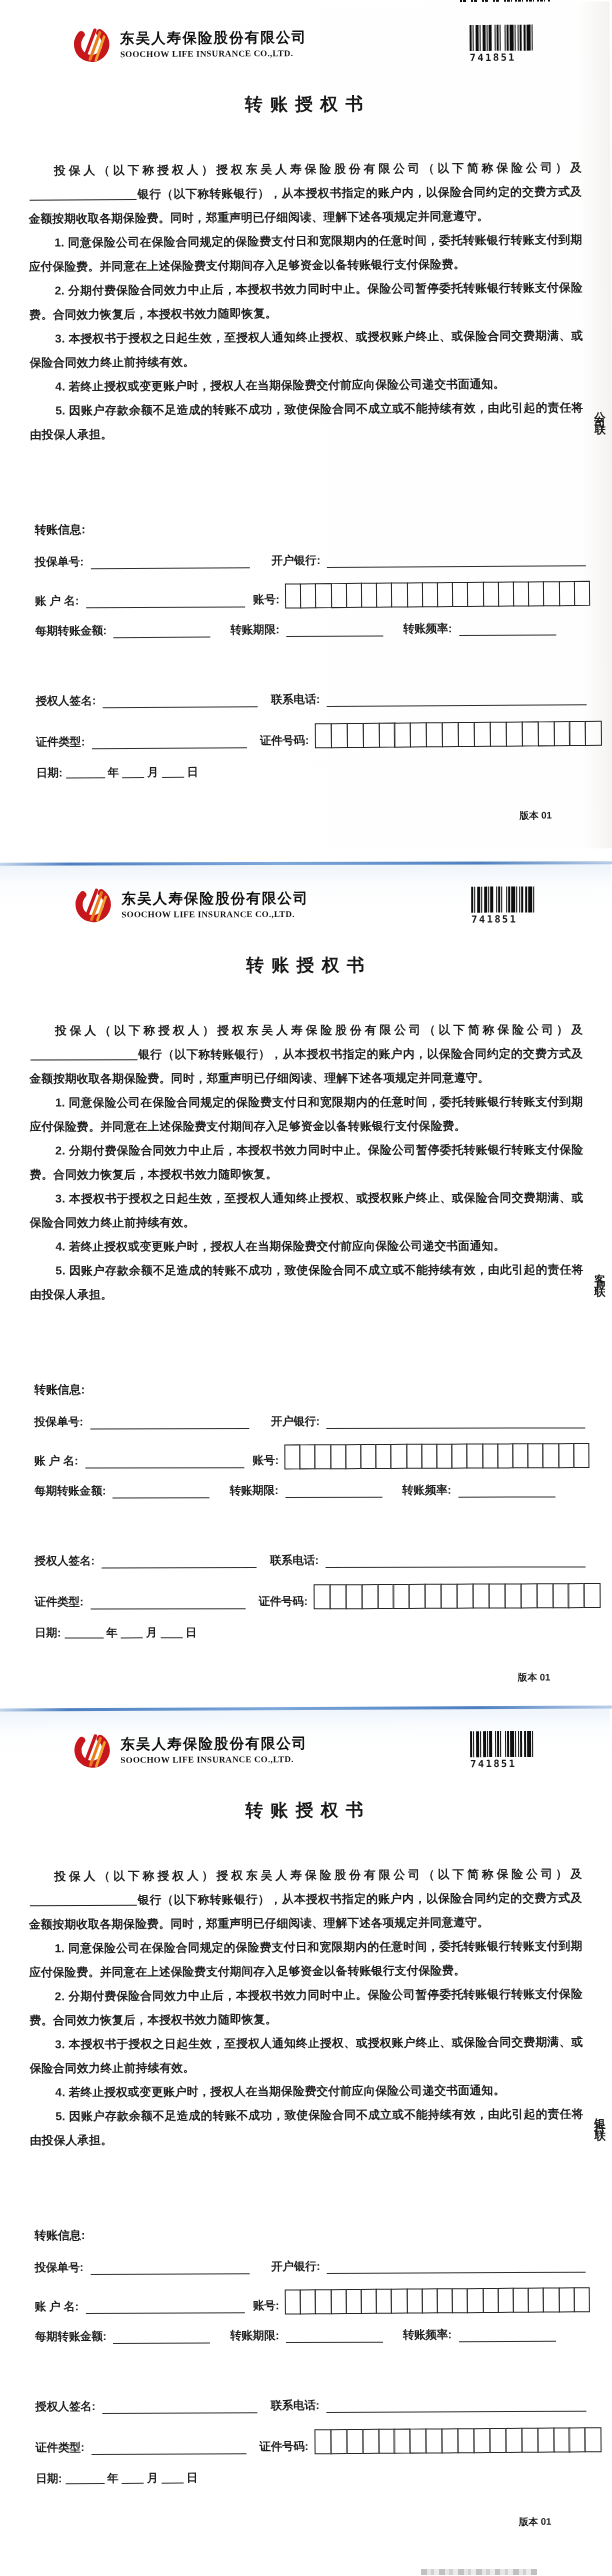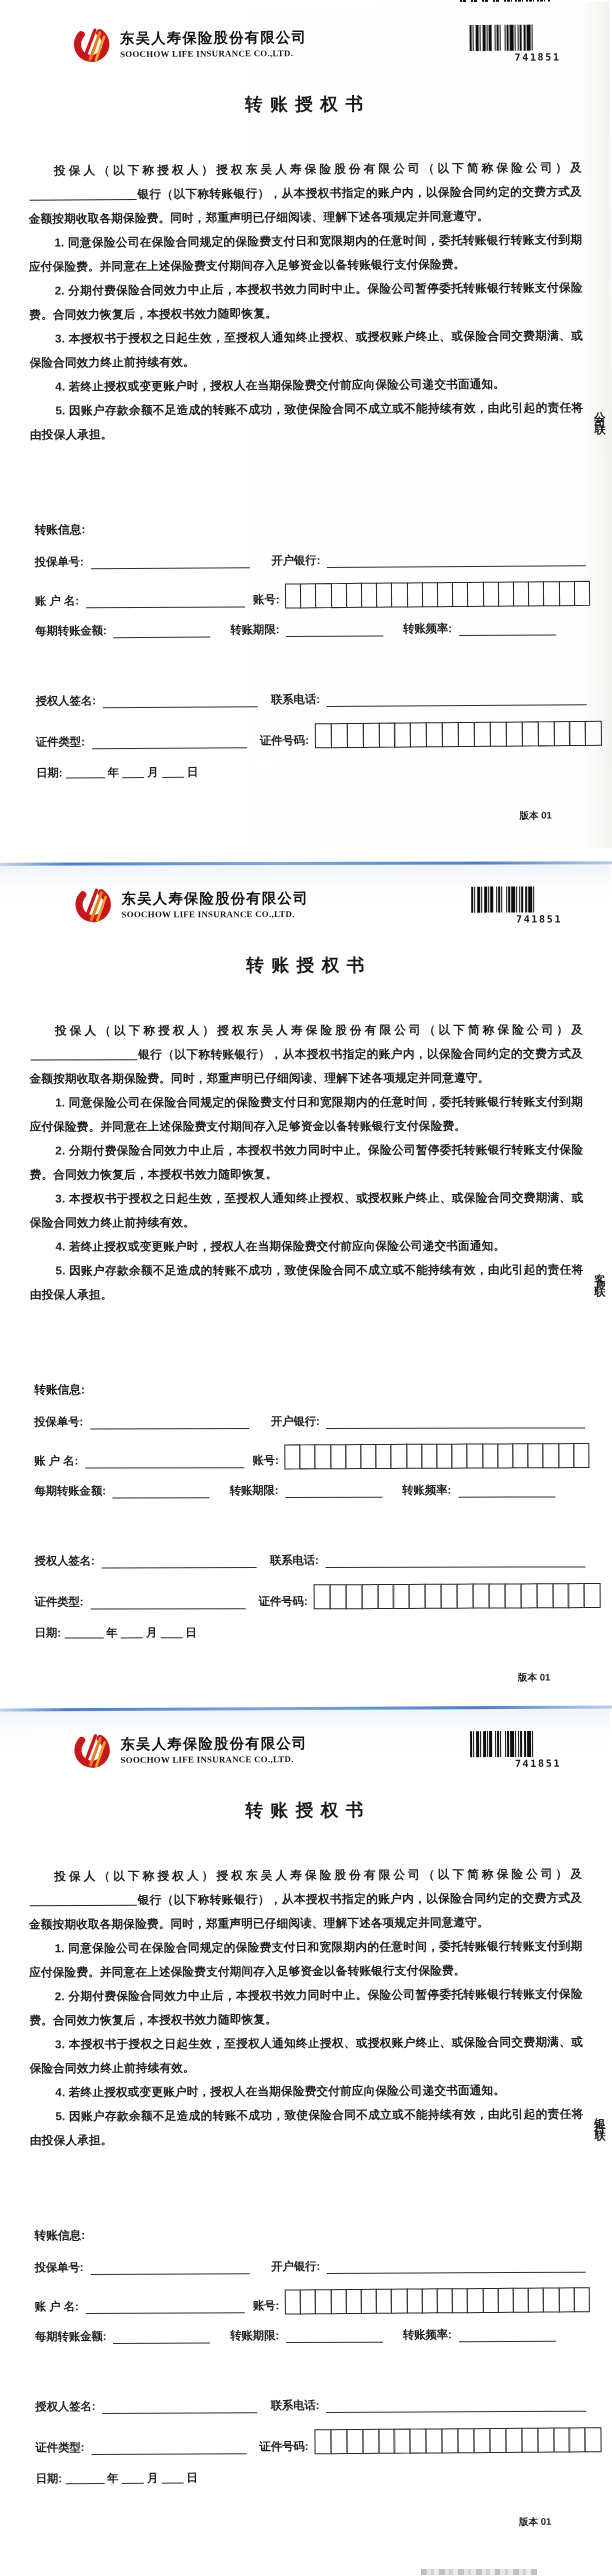--- a/index.html
+++ b/index.html
@@ -14,21 +14,21 @@
   .p2,.p3{background:linear-gradient(180deg,#eef4fb 0px,#fcfdfe 22px,#ffffff 46px);}
   .p2::before,.p3::before{content:"";position:absolute;top:-1.7px;left:-5px;right:-5px;height:2.5px;border-radius:1.7px;
       background:linear-gradient(90deg,rgba(77,127,192,.25),#4d7fc0 12%,#7da8da 45%,#4d7fc0 78%,rgba(77,127,192,.35));}
 
   
   .hdr{position:absolute;top:20px;left:74px;right:49px;display:flex;justify-content:space-between;align-items:flex-start;}
   .logo{display:flex;align-items:center;}
   .logo svg{width:40px;height:40px;margin-right:8.4px;flex:none;}
   .logo-cn{font-size:14.3px;font-weight:800;letter-spacing:1.3px;color:#111;white-space:nowrap;}
   .logo-en{font-family:"Liberation Serif","DejaVu Serif",serif;font-size:8.8px;font-weight:700;letter-spacing:0.3px;color:#111;margin-top:1.7px;white-space:nowrap;}
-  .barcode-wrap{text-align:right;margin-top:3.4px;}
+  .barcode-wrap{text-align:left;margin-top:3.4px;}
   .barcode{width:91px;height:26px;display:flex;align-items:stretch;}
   .barcode .bar{background:#0e0e0e;}
   .barcode .gap{background:transparent;}
   .barcode-num{font-family:"DejaVu Sans Mono","Liberation Mono",monospace;font-size:10px;font-weight:700;letter-spacing:1.7px;color:#1a1a1a;margin-top:0.8px;}
 
   
   .title{position:absolute;top:89px;left:0;right:0;margin:0;text-align:center;
          font-size:17.6px;font-weight:800;letter-spacing:7.5px;text-indent:7.5px;color:#181818;}
   .bodytxt{position:absolute;top:154px;left:30px;right:28.5px;font-size:11.6px;font-weight:600;
            line-height:24px;letter-spacing:0.2px;text-align:justify;color:#212121;}

